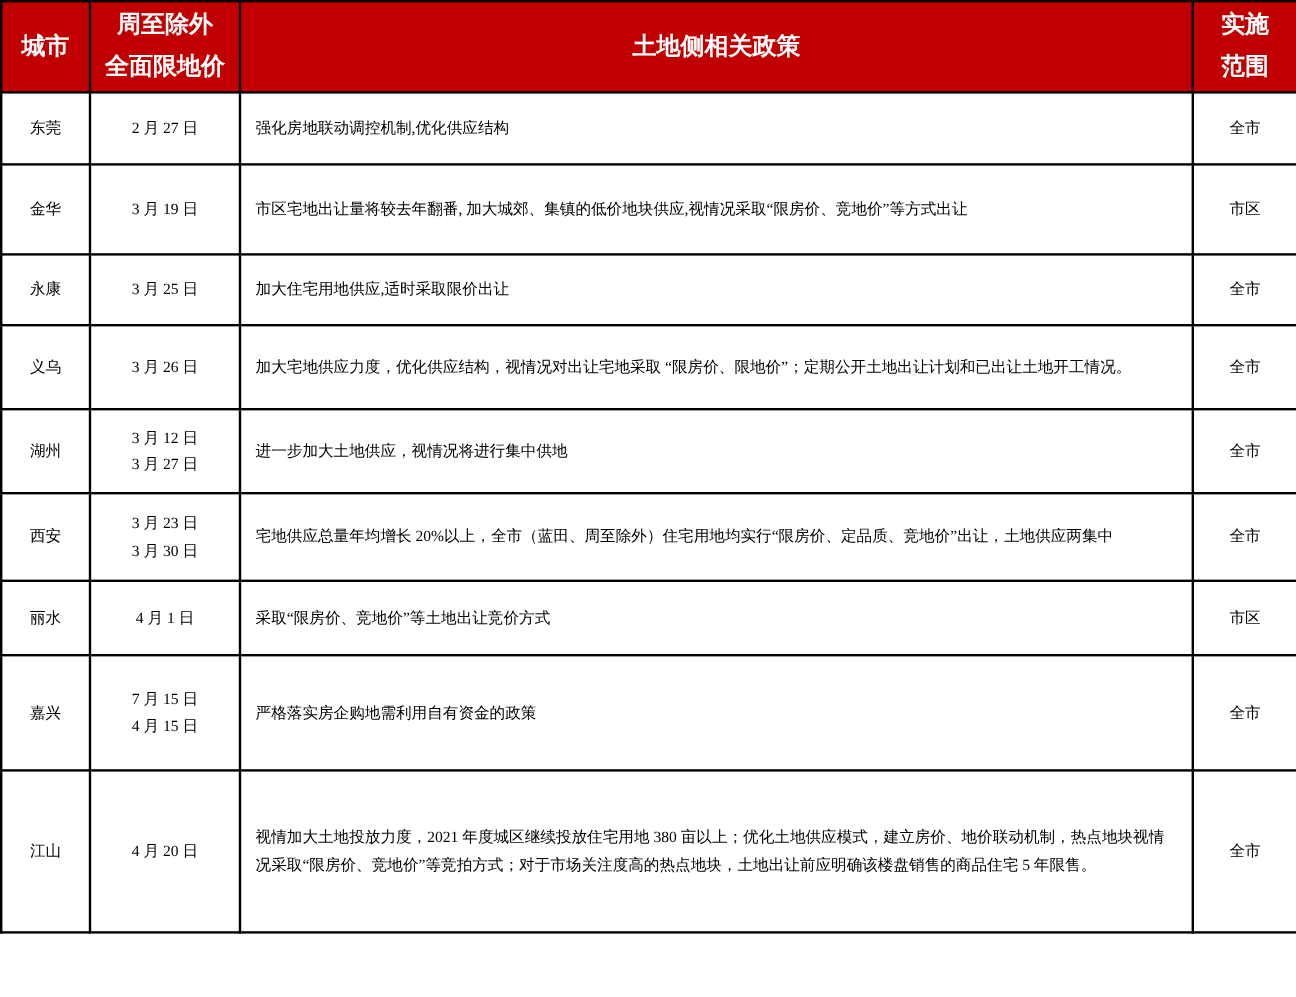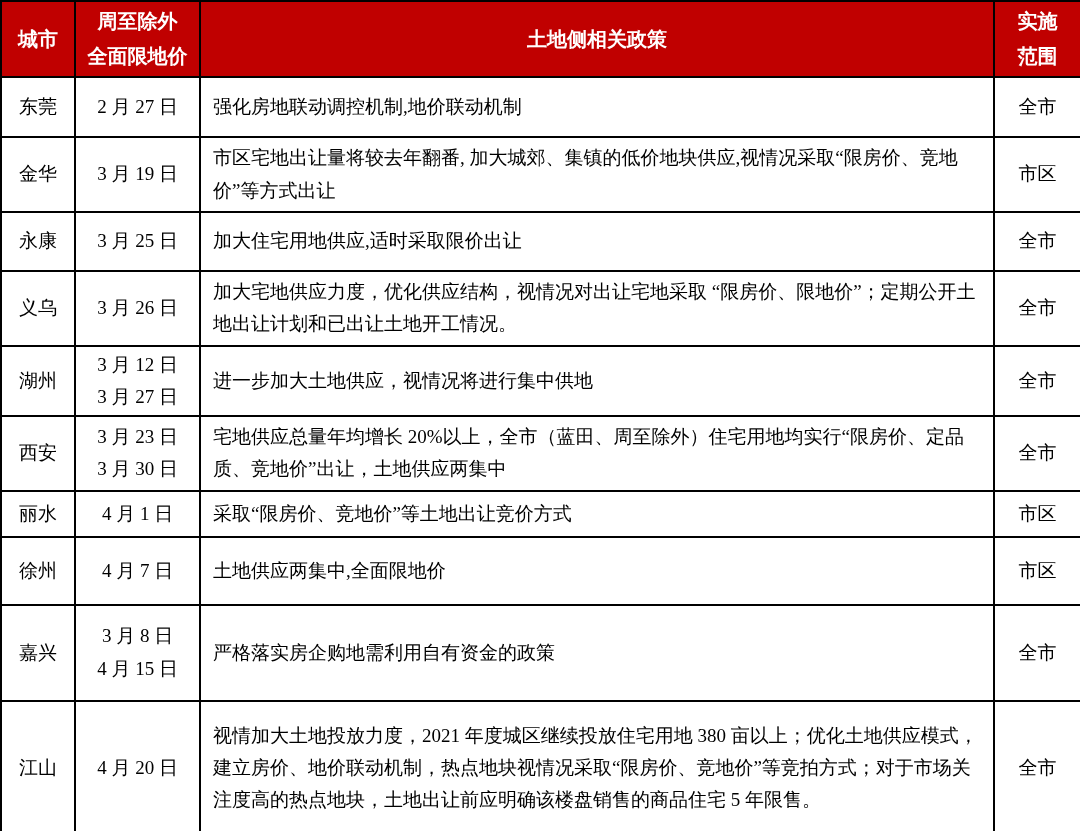--- a/index.html
+++ b/index.html
@@ -28,21 +28,21 @@
   thead th {
     background: #C00000;
     color: #ffffff;
     font-weight: bold;
     font-size: 20px;
     text-align: center;
     line-height: 1.75;
     padding: 2px 2px;
   }
   td {
-    font-size: 19px;
+    font-size: 13px;
     line-height: 1.7;
   }
   td.c-city, td.c-date, td.c-scope {
     text-align: center;
     padding: 2px 2px;
   }
   td.c-policy {
     text-align: left;
     padding: 4px 10px 4px 12px;
   }
@@ -71,21 +71,21 @@
       </th>
     </tr>
   </thead>
   <tbody>
     <tr style="height:60px">
       <td class="c-city">东莞</td>
       <td class="c-date">
         <div>2 月 27 日</div>
         <div></div>
       </td>
-      <td class="c-policy">强化房地联动调控机制,地价联动机制</td>
+      <td class="c-policy">强化房地联动调控机制,优化供应结构</td>
       <td class="c-scope">全市</td>
     </tr>
     <tr style="height:75px">
       <td class="c-city">金华</td>
       <td class="c-date">
         <div>3 月 19 日</div>
         <div></div>
       </td>
       <td class="c-policy">市区宅地出让量将较去年翻番, 加大城郊、集镇的低价地块供应,视情况采取“限房价、竞地价”等方式出让</td>
       <td class="c-scope">市区</td>
@@ -119,42 +119,33 @@
     </tr>
     <tr style="height:73px">
       <td class="c-city">西安</td>
       <td class="c-date">
         <div>3 月 23 日</div>
         <div>3 月 30 日</div>
       </td>
       <td class="c-policy">宅地供应总量年均增长 20%以上，全市（蓝田、周至除外）住宅用地均实行“限房价、定品质、竞地价”出让，土地供应两集中</td>
       <td class="c-scope">全市</td>
     </tr>
-    <tr style="height:46px">
+    <tr style="height:62px">
       <td class="c-city">丽水</td>
       <td class="c-date">
         <div>4 月 1 日</div>
         <div></div>
       </td>
       <td class="c-policy">采取“限房价、竞地价”等土地出让竞价方式</td>
       <td class="c-scope">市区</td>
     </tr>
-    <tr style="height:68px">
-      <td class="c-city">徐州</td>
-      <td class="c-date">
-        <div>4 月 7 日</div>
-        <div></div>
-      </td>
-      <td class="c-policy">土地供应两集中,全面限地价</td>
-      <td class="c-scope">市区</td>
-    </tr>
     <tr style="height:96px">
       <td class="c-city">嘉兴</td>
       <td class="c-date">
-        <div>3 月 8 日</div>
+        <div>7 月 15 日</div>
         <div>4 月 15 日</div>
       </td>
       <td class="c-policy">严格落实房企购地需利用自有资金的政策</td>
       <td class="c-scope">全市</td>
     </tr>
     <tr style="height:135px">
       <td class="c-city">江山</td>
       <td class="c-date">
         <div>4 月 20 日</div>
         <div></div>

